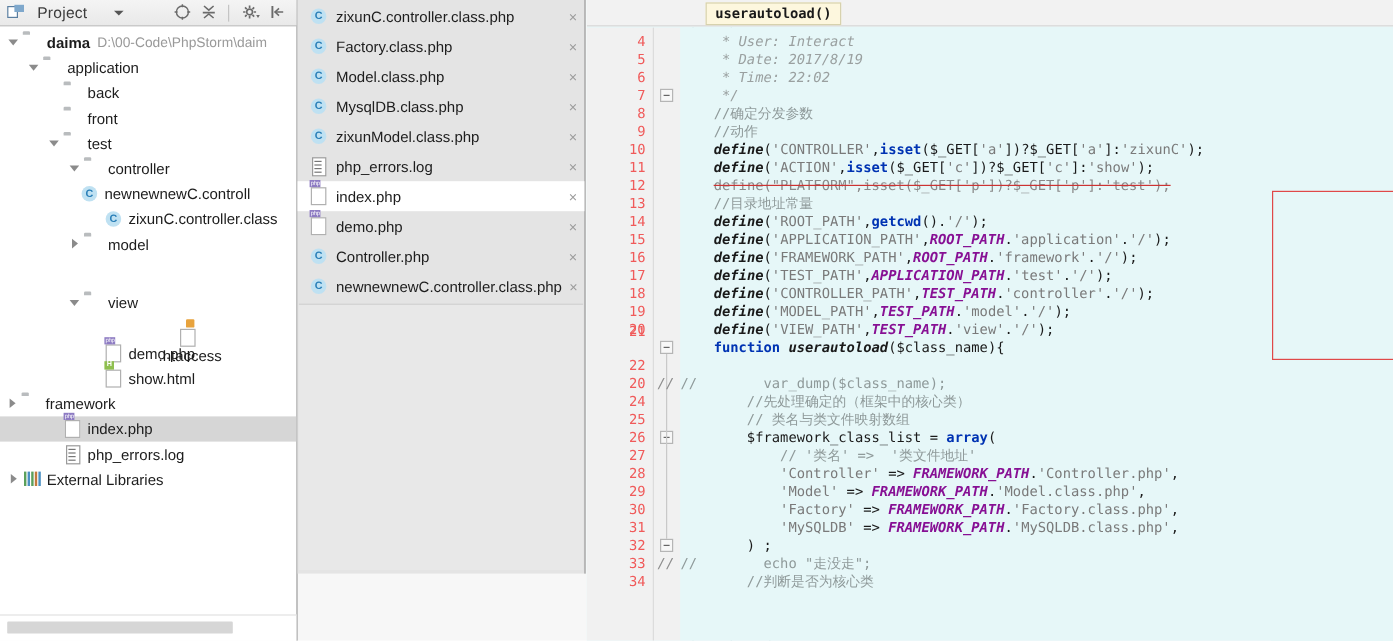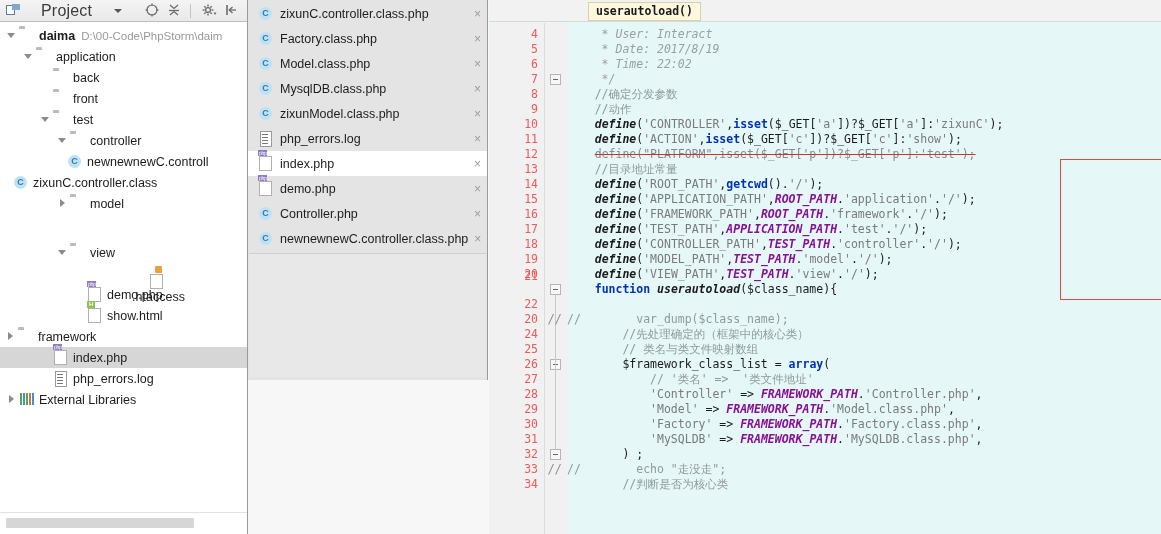--- a/index.html
+++ b/index.html
@@ -36,21 +36,21 @@
   }
   .tb-icon-proj .sq1 {
     position: absolute; left: 0; top: 1px; width: 9px; height: 10px;
     border: 1.5px solid #5a7ea0; background: #fff;
   }
   .tb-icon-proj .sq2 {
     position: absolute; left: 6px; top: 0px; width: 8px; height: 6px;
     background: #7fa8cc;
   }
   #project-label {
-    font-size: 16px; color: #3c3c3c; margin-left: 19px;
+    font-size: 13px; color: #3c3c3c; margin-left: 9px;
     letter-spacing: .2px;
   }
   #project-dropdown-arrow {
     margin-left: 22px; width: 0; height: 0;
     border-left: 4px solid transparent;
     border-right: 4px solid transparent;
     border-top: 4px solid #555;
   }
   .tb-sep {
     width: 1px; height: 14px; background: #c4c4c4; margin: 0 6px;
@@ -162,21 +162,21 @@
     background: #ffffff; border-top: 1px solid #e2e2e2;
   }
   #tree-hscroll-thumb {
     position: absolute; left: 6px; top: 5px; width: 188px; height: 10px;
     background: #d6d6d6; border-radius: 1px;
   }
 
   
   #recent-popup {
     position: absolute; left: 248px; top: 0;
-    width: 240px; height: 380px;
+    width: 240px; height: 478px;
     background: #e4e4e4;
     border-right: 1px solid #9a9a9a;
   }
   #recent-list {
     padding-top: 1px;
   }
   .recent-row {
     height: 25px; display: flex; align-items: center;
     padding-left: 10px; padding-right: 6px;
     font-size: 12.5px; color: #1d1d1d;
@@ -373,21 +373,21 @@
         <div class="tree-row" style="padding-left: 57px;">
           <span class="twisty down"></span>
           <span class="ico"><span class="ico-folder" style="position: relative;"></span></span>
           <span class="tree-label">controller</span>
         </div>
         <div class="tree-row" style="padding-left: 54px;">
           <span class="twisty"></span>
           <span class="ico"><span class="ico-class" style="position: relative;"></span></span>
           <span class="tree-label">newnewnewC.controll</span>
         </div>
-        <div class="tree-row" style="">
+        <div class="tree-row" style="padding-left: 74px;">
           <span class="twisty"></span>
           <span class="ico"><span class="ico-class" style="position: relative;"></span></span>
           <span class="tree-label">zixunC.controller.class</span>
         </div>
         <div class="tree-row" style="padding-left: 57px;">
           <span class="twisty right"></span>
           <span class="ico"><span class="ico-folder" style="position: relative;"></span></span>
           <span class="tree-label">model</span>
         </div>
         <div class="tree-row" style="padding-left: 57px; margin-top: 28px;">

